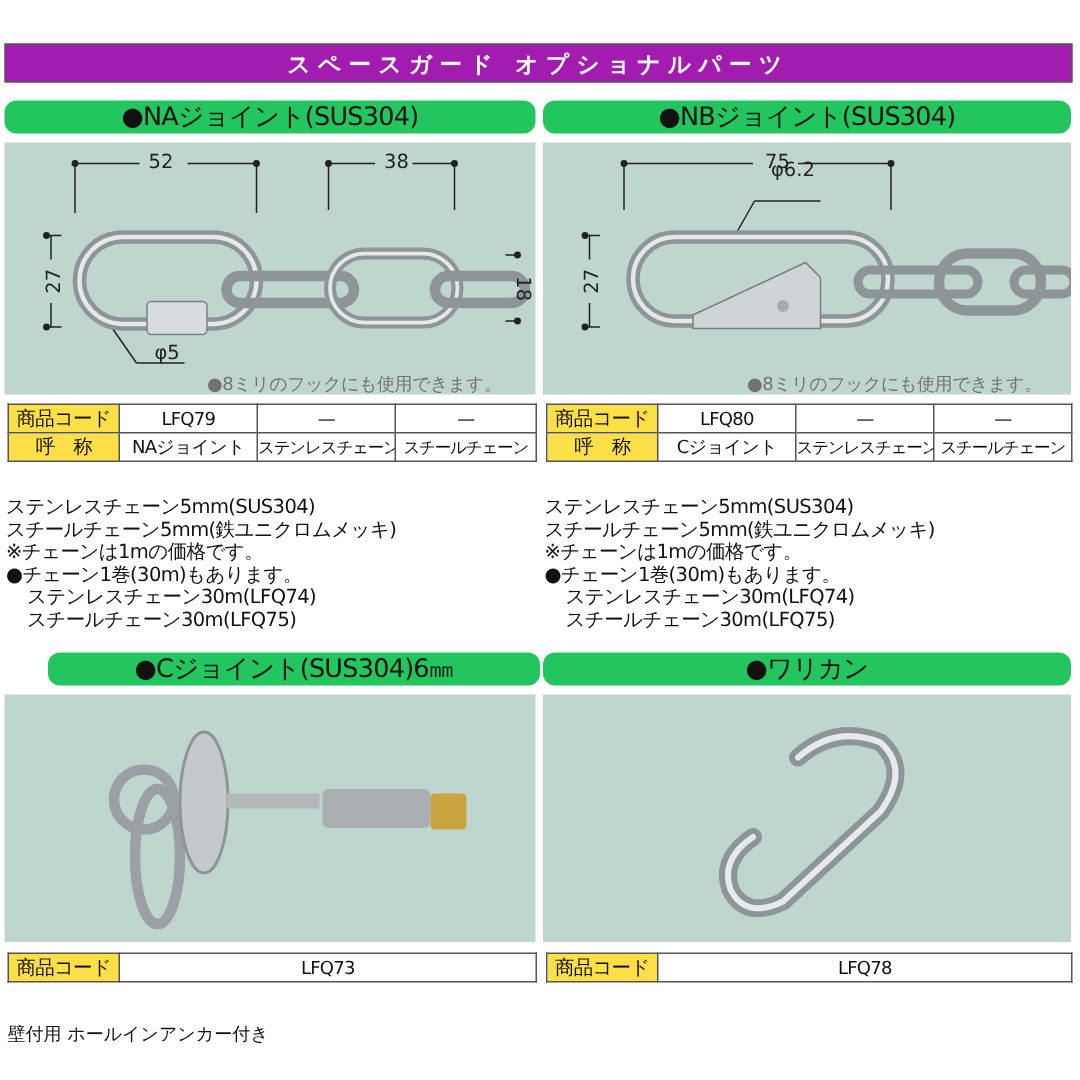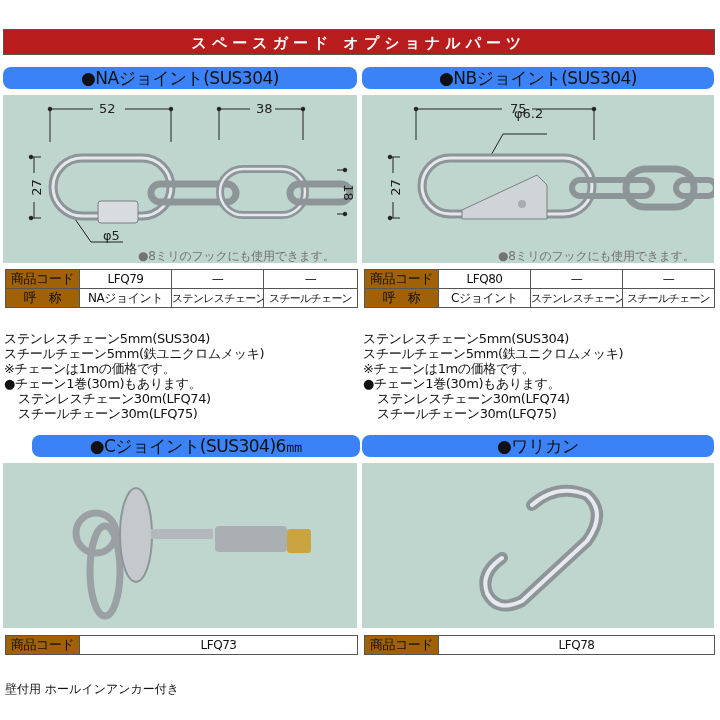--- a/index.html
+++ b/index.html
@@ -1,46 +1,46 @@
 <!DOCTYPE html>
 <html><head>
 <meta charset="utf-8">
 <style>
   * { box-sizing: border-box; margin: 0; padding: 0; }
   html, body { width: 720px; height: 720px; background: #ffffff; overflow: hidden; }
   body { position: relative; font-family: "DejaVu Sans", "Liberation Sans", sans-serif; color: #111; }
 
   .title-bar {
     position: absolute; left: 3px; top: 29px; width: 712px; height: 26px;
-    background: #b91c1c; color: #fff; text-align: center;
+    background: #a21caf; color: #fff; text-align: center;
     font-weight: bold; font-size: 15px; line-height: 26px; letter-spacing: 5px;
     border: 1px solid #555;
   }
 
   .sec-head {
-    position: absolute; height: 22px; background: #3b82f6;
+    position: absolute; height: 22px; background: #22c55e;
     border-radius: 8px; text-align: center; font-size: 17px; line-height: 22px;
     color: #111; letter-spacing: -0.5px;
   }
   .panel {
     position: absolute; background: #bfd6cf;
   }
   .note {
     position: absolute; font-size: 12px; color: #737373; letter-spacing: -0.3px; white-space: nowrap;
   }
 
   table.spec {
     position: absolute; border-collapse: collapse; table-layout: fixed;
     font-size: 12px; color: #111;
   }
   table.spec td {
     border: 1px solid #555; text-align: center; height: 19px; padding: 0;
     white-space: nowrap; overflow: hidden; letter-spacing: -0.5px;
   }
-  table.spec td.lbl { background: #a16207; font-size: 13px; }
+  table.spec td.lbl { background: #fde047; font-size: 13px; }
   table.spec td.small { font-size: 11px; letter-spacing: -0.8px; }
 
   .desc {
     position: absolute; font-size: 13px; line-height: 15px; color: #111; letter-spacing: -0.4px;
     white-space: nowrap;
   }
   .desc .ind { padding-left: 14px; }
 
   .dim { position: absolute; font-size: 13px; color: #222; }
   .footer-note { position: absolute; left: 5px; top: 681px; font-size: 12px; color: #111; }

